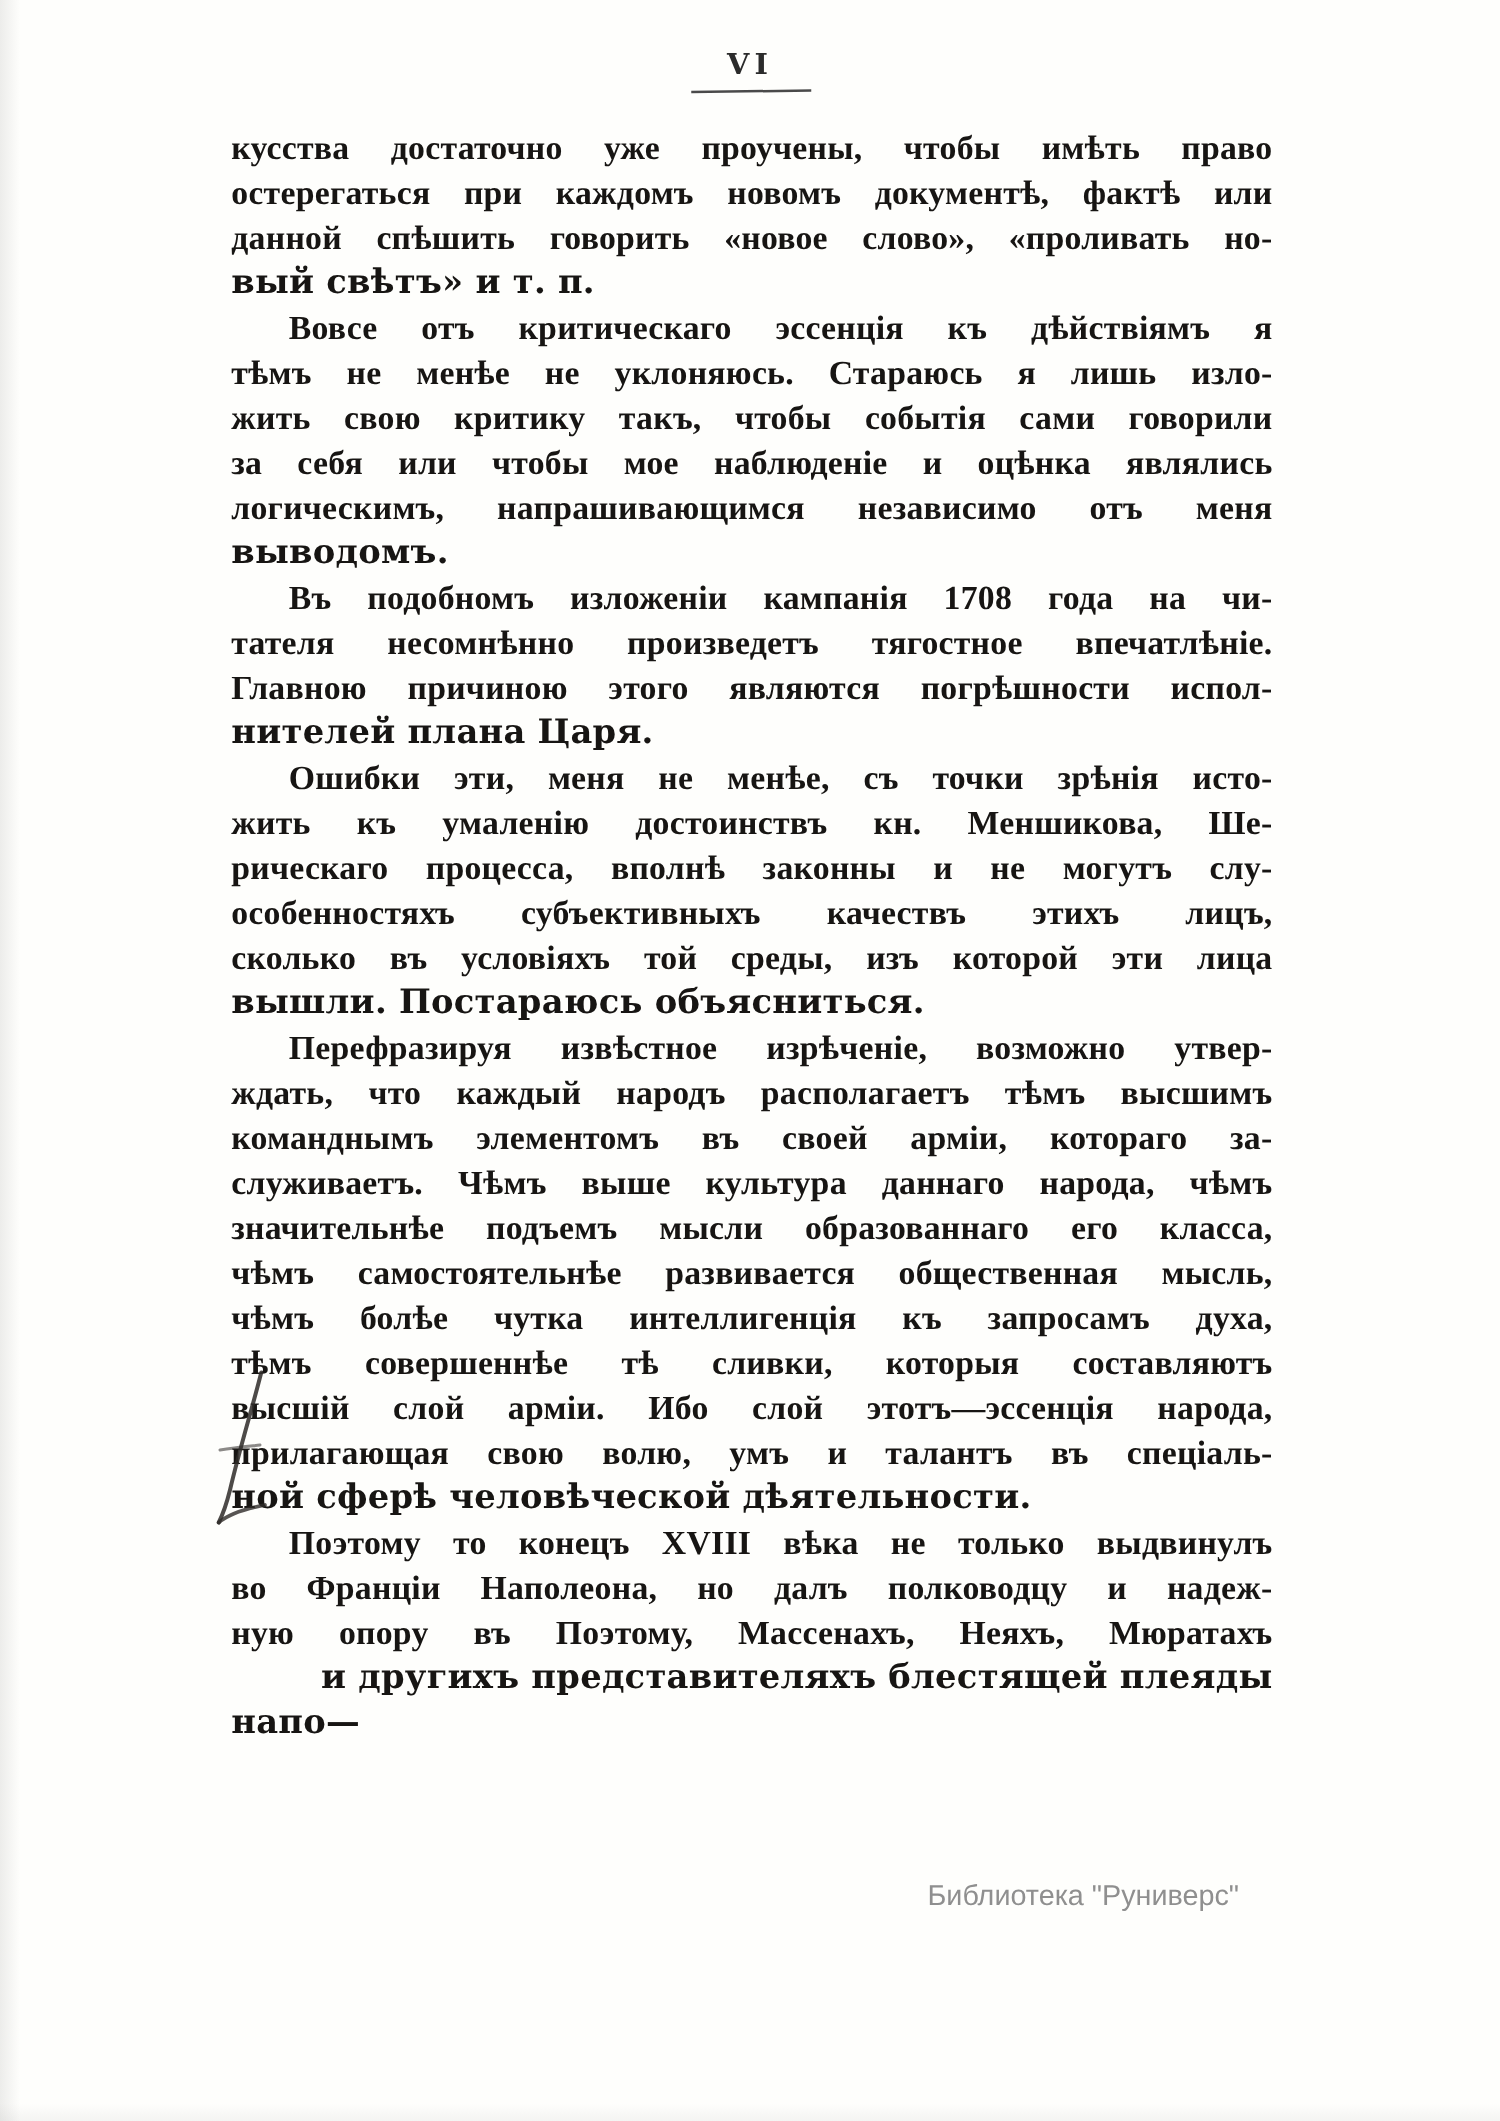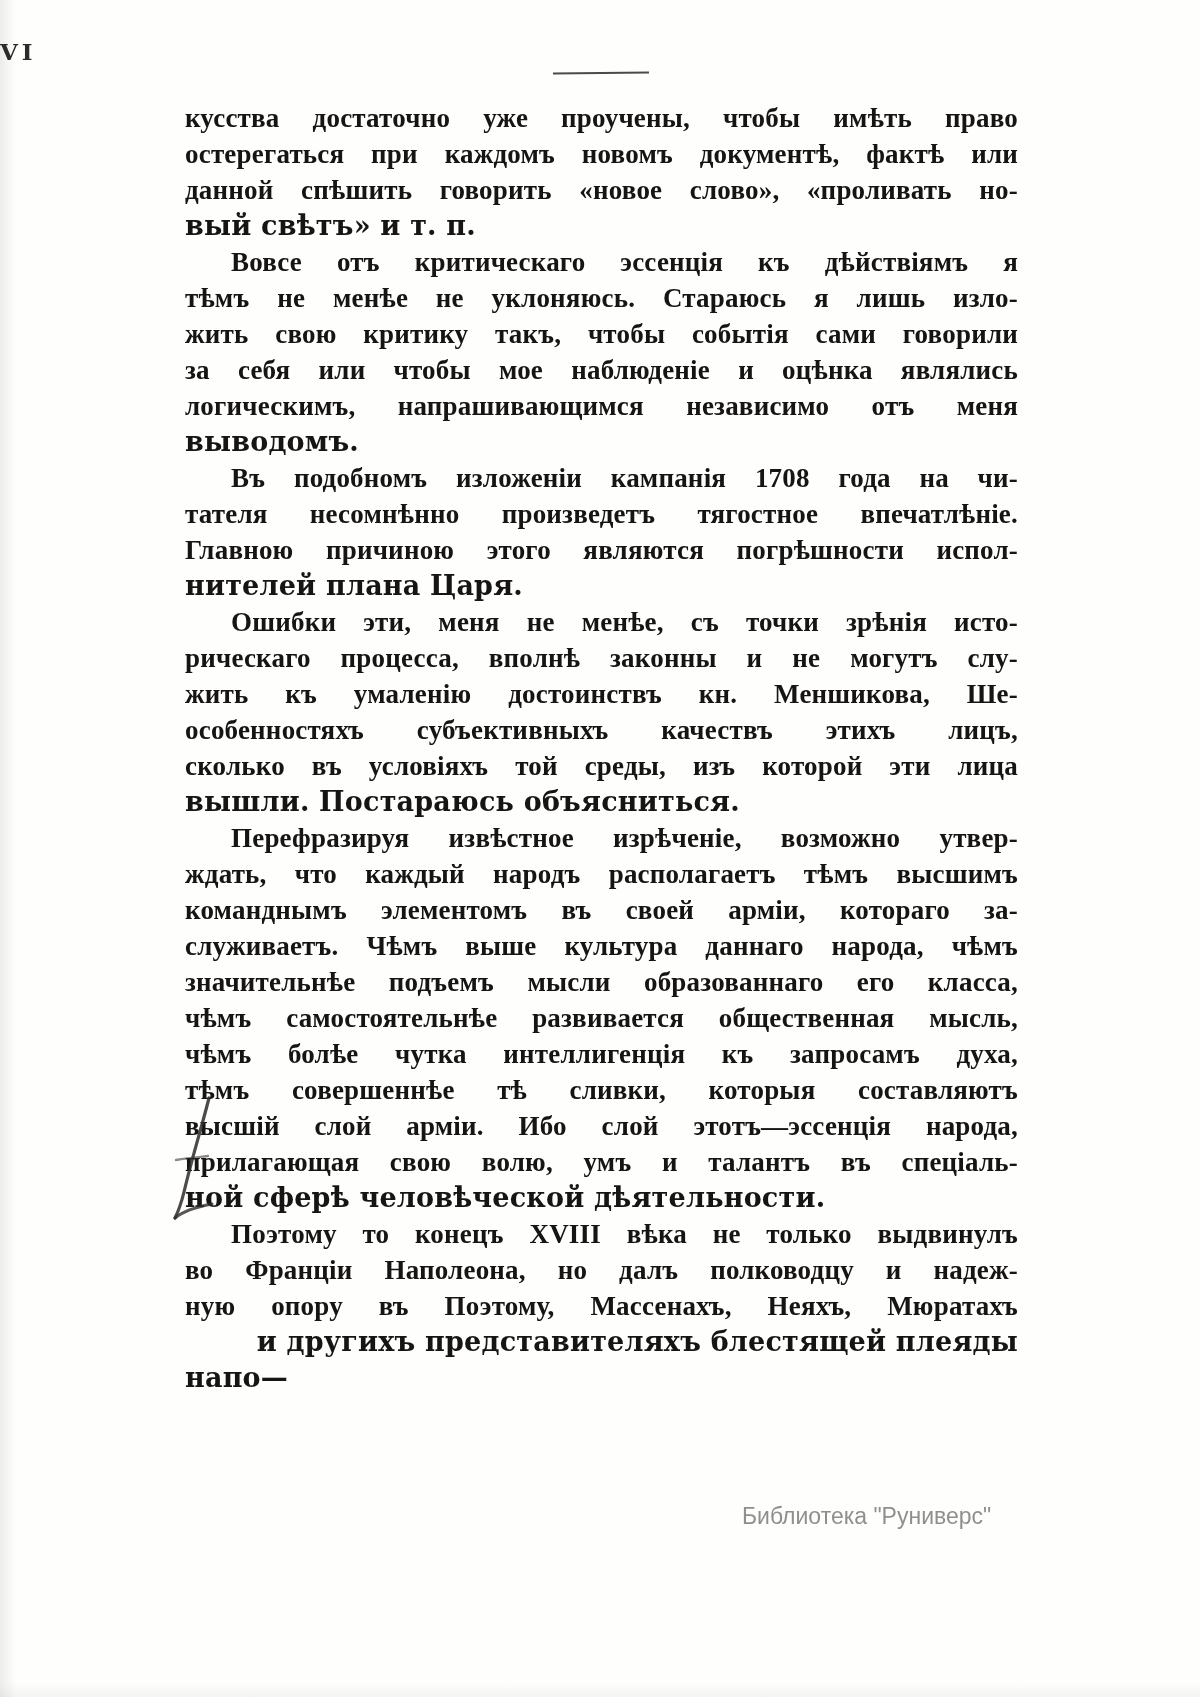--- a/index.html
+++ b/index.html
@@ -30,21 +30,21 @@
     left: 0; right: 0; bottom: 0;
     height: 14px;
     background: linear-gradient(to top, rgba(80,80,80,0.06), rgba(80,80,80,0));
     pointer-events: none;
   }
   .page-number {
     position: absolute;
     top: 38px;
     left: 0;
     width: 100%;
-    text-align: left;
+    text-align: center;
     font-size: 23px;
     font-weight: bold;
     letter-spacing: 4px;
     color: #2b2b2b;
   }
   .page-number-rule {
     position: absolute;
     top: 72px;
     left: 553px;
     width: 96px;
@@ -123,22 +123,22 @@
         <div class="line left">выводомъ.</div>
       </div>
       <div class="paragraph">
         <div class="line justify first-indent">Въ подобномъ изложеніи кампанія 1708 года на чи-</div>
         <div class="line justify">тателя несомнѣнно произведетъ тягостное впечатлѣніе.</div>
         <div class="line justify">Главною причиною этого являются погрѣшности испол-</div>
         <div class="line left">нителей плана Царя.</div>
       </div>
       <div class="paragraph">
         <div class="line justify first-indent">Ошибки эти, меня не менѣе, съ точки зрѣнія исто-</div>
+        <div class="line justify">жить къ умаленію достоинствъ кн. Меншикова, Ше-</div>
         <div class="line justify">рическаго процесса, вполнѣ законны и не могутъ слу-</div>
-        <div class="line justify">жить къ умаленію достоинствъ кн. Меншикова, Ше-</div>
         <div class="line justify">особенностяхъ субъективныхъ качествъ этихъ лицъ,</div>
         <div class="line justify">сколько въ условіяхъ той среды, изъ которой эти лица</div>
         <div class="line left">вышли. Постараюсь объясниться.</div>
       </div>
       <div class="paragraph">
         <div class="line justify first-indent">Перефразируя извѣстное изрѣченіе, возможно утвер-</div>
         <div class="line justify">ждать, что каждый народъ располагаетъ тѣмъ высшимъ</div>
         <div class="line justify">команднымъ элементомъ въ своей арміи, котораго за-</div>
         <div class="line justify">служиваетъ. Чѣмъ выше культура даннаго народа, чѣмъ</div>
         <div class="line justify">значительнѣе подъемъ мысли образованнаго его класса,</div>

